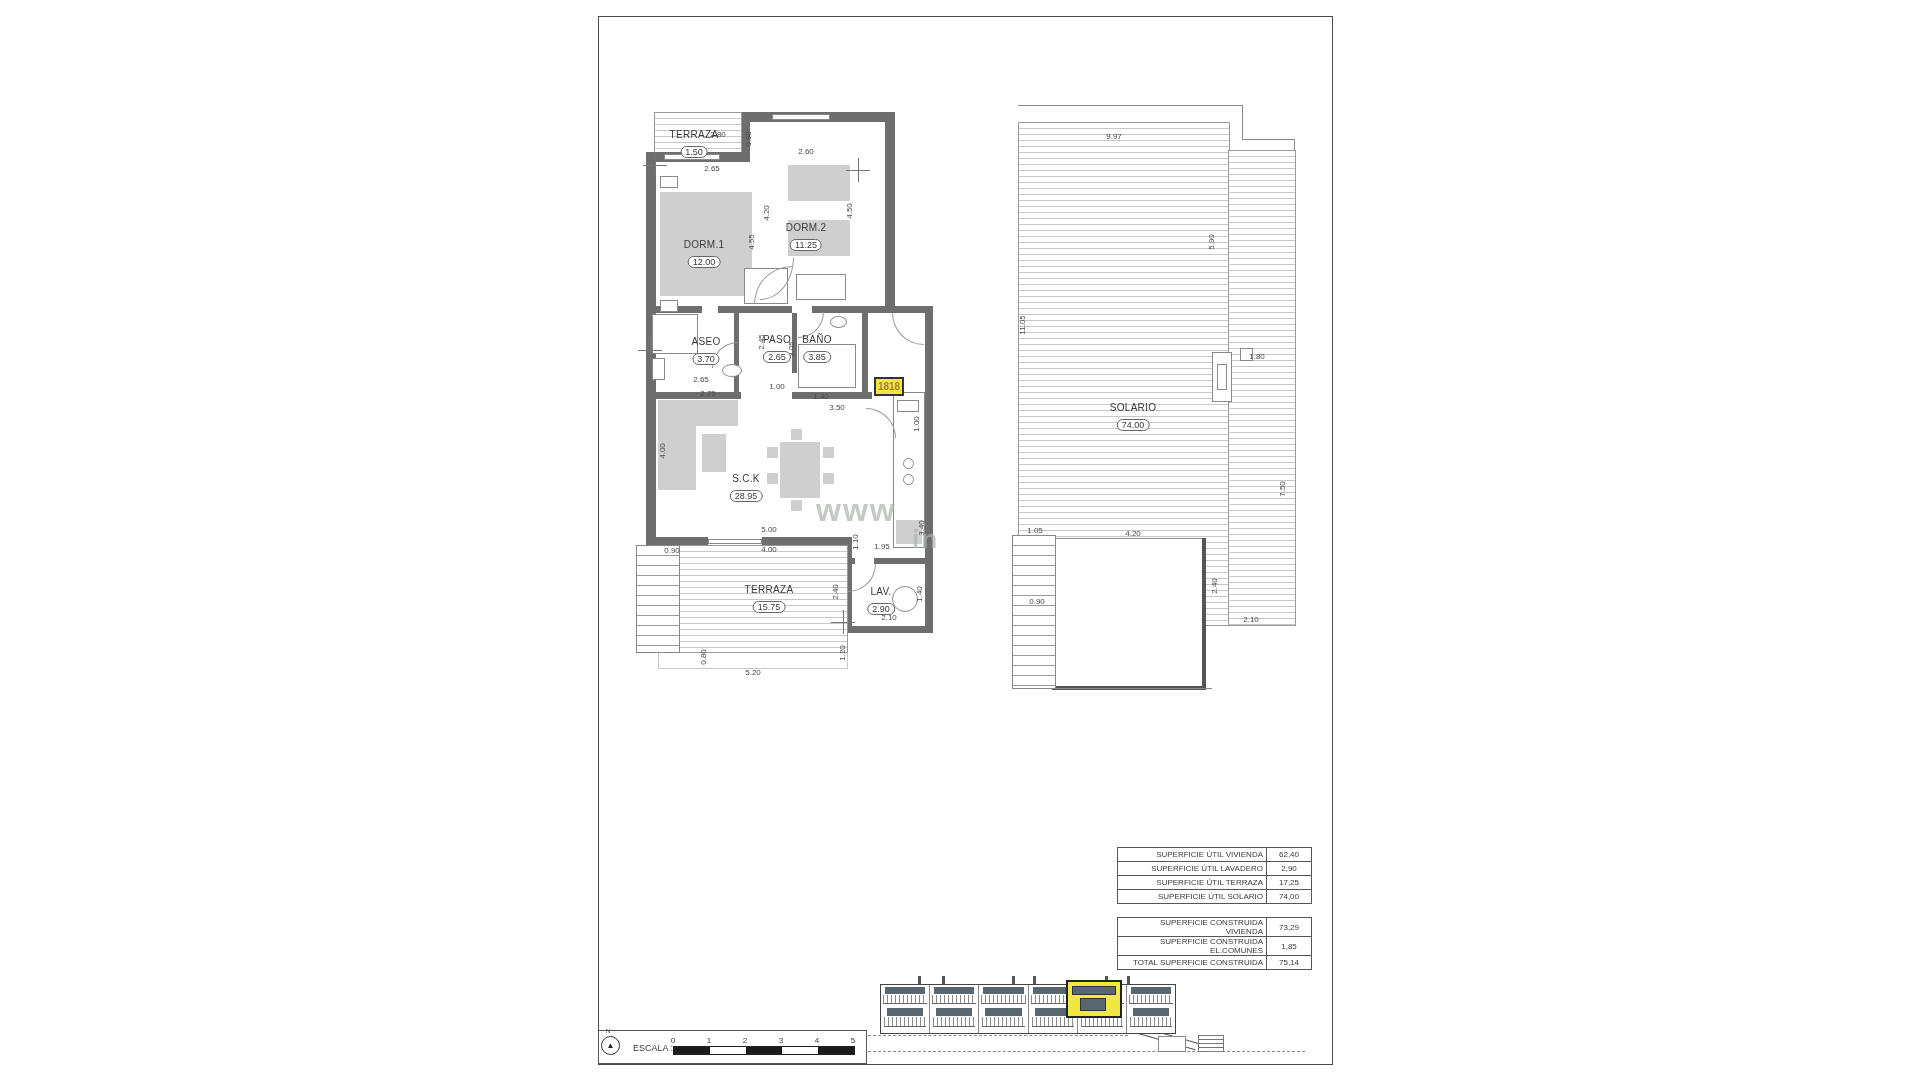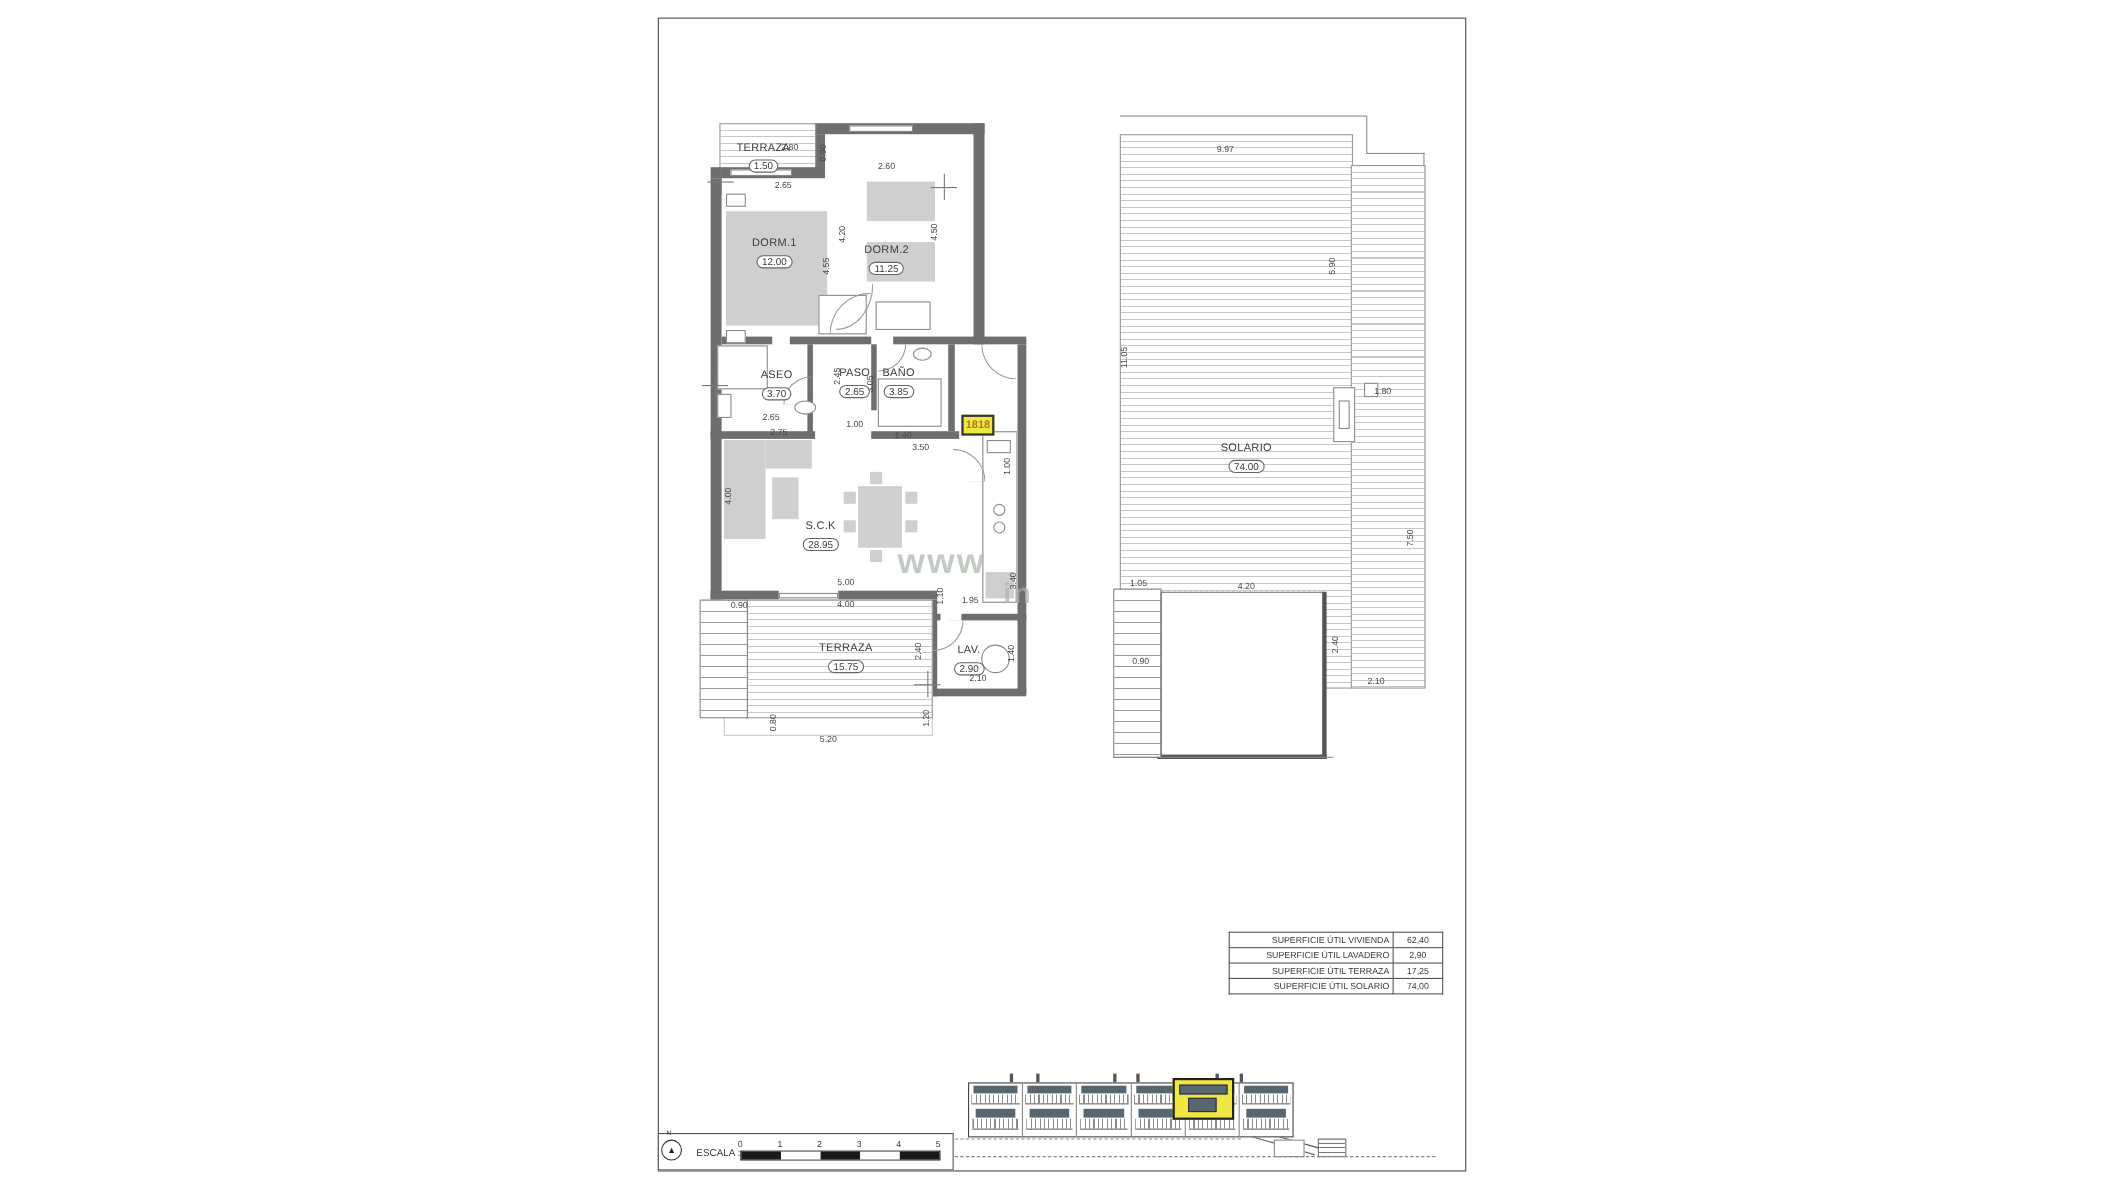--- a/index.html
+++ b/index.html
@@ -140,21 +140,21 @@
   <div class="cross" style="left:858px;top:170px"></div>
   <div class="cross" style="left:650px;top:350px"></div>
   <div class="cross" style="left:843px;top:622px"></div>
 
   <div class="tag">1818</div>
 
   <div class="room" style="left:694px;top:129px">
     <span class="rname">TERRAZA</span>
     <span class="badge">1.50</span>
   </div>
-  <div class="room" style="left:704px;top:216px">
+  <div class="room" style="left:704px;top:239px">
     <span class="rname">DORM.1</span>
     <span class="badge">12.00</span>
   </div>
   <div class="room" style="left:806px;top:222px">
     <span class="rname">DORM.2</span>
     <span class="badge">11.25</span>
   </div>
   <div class="room" style="left:706px;top:336px">
     <span class="rname">ASEO</span>
     <span class="badge">3.70</span>
@@ -258,20 +258,36 @@
     <tr>
       <td class="lbl">SUPERFICIE ÚTIL TERRAZA</td>
       <td class="val">17,25</td>
         </tr>
     <tr>
       <td class="lbl">SUPERFICIE ÚTIL SOLARIO</td>
       <td class="val">74,00</td>
         </tr>
   </tbody>
     </table>
+  <table class="areas" style="left:1117px;top:917px">
+    <tbody>
+        <tr>
+      <td class="lbl">SUPERFICIE CONSTRUIDA VIVIENDA</td>
+      <td class="val">73,29</td>
+        </tr>
+    <tr>
+      <td class="lbl">SUPERFICIE CONSTRUIDA EL.COMUNES</td>
+      <td class="val">1,85</td>
+        </tr>
+    <tr>
+      <td class="lbl">TOTAL SUPERFICIE CONSTRUIDA</td>
+      <td class="val">75,14</td>
+        </tr>
+  </tbody>
+    </table>
 
   <div class="chimney" style="left:918px"></div>
   <div class="chimney" style="left:942px"></div>
   <div class="chimney" style="left:1012px"></div>
   <div class="chimney" style="left:1033px"></div>
   <div class="chimney" style="left:1105px"></div>
   <div class="chimney" style="left:1127px"></div>
   <div class="building">
     <div class="bay">
         <div class="g1"></div>

